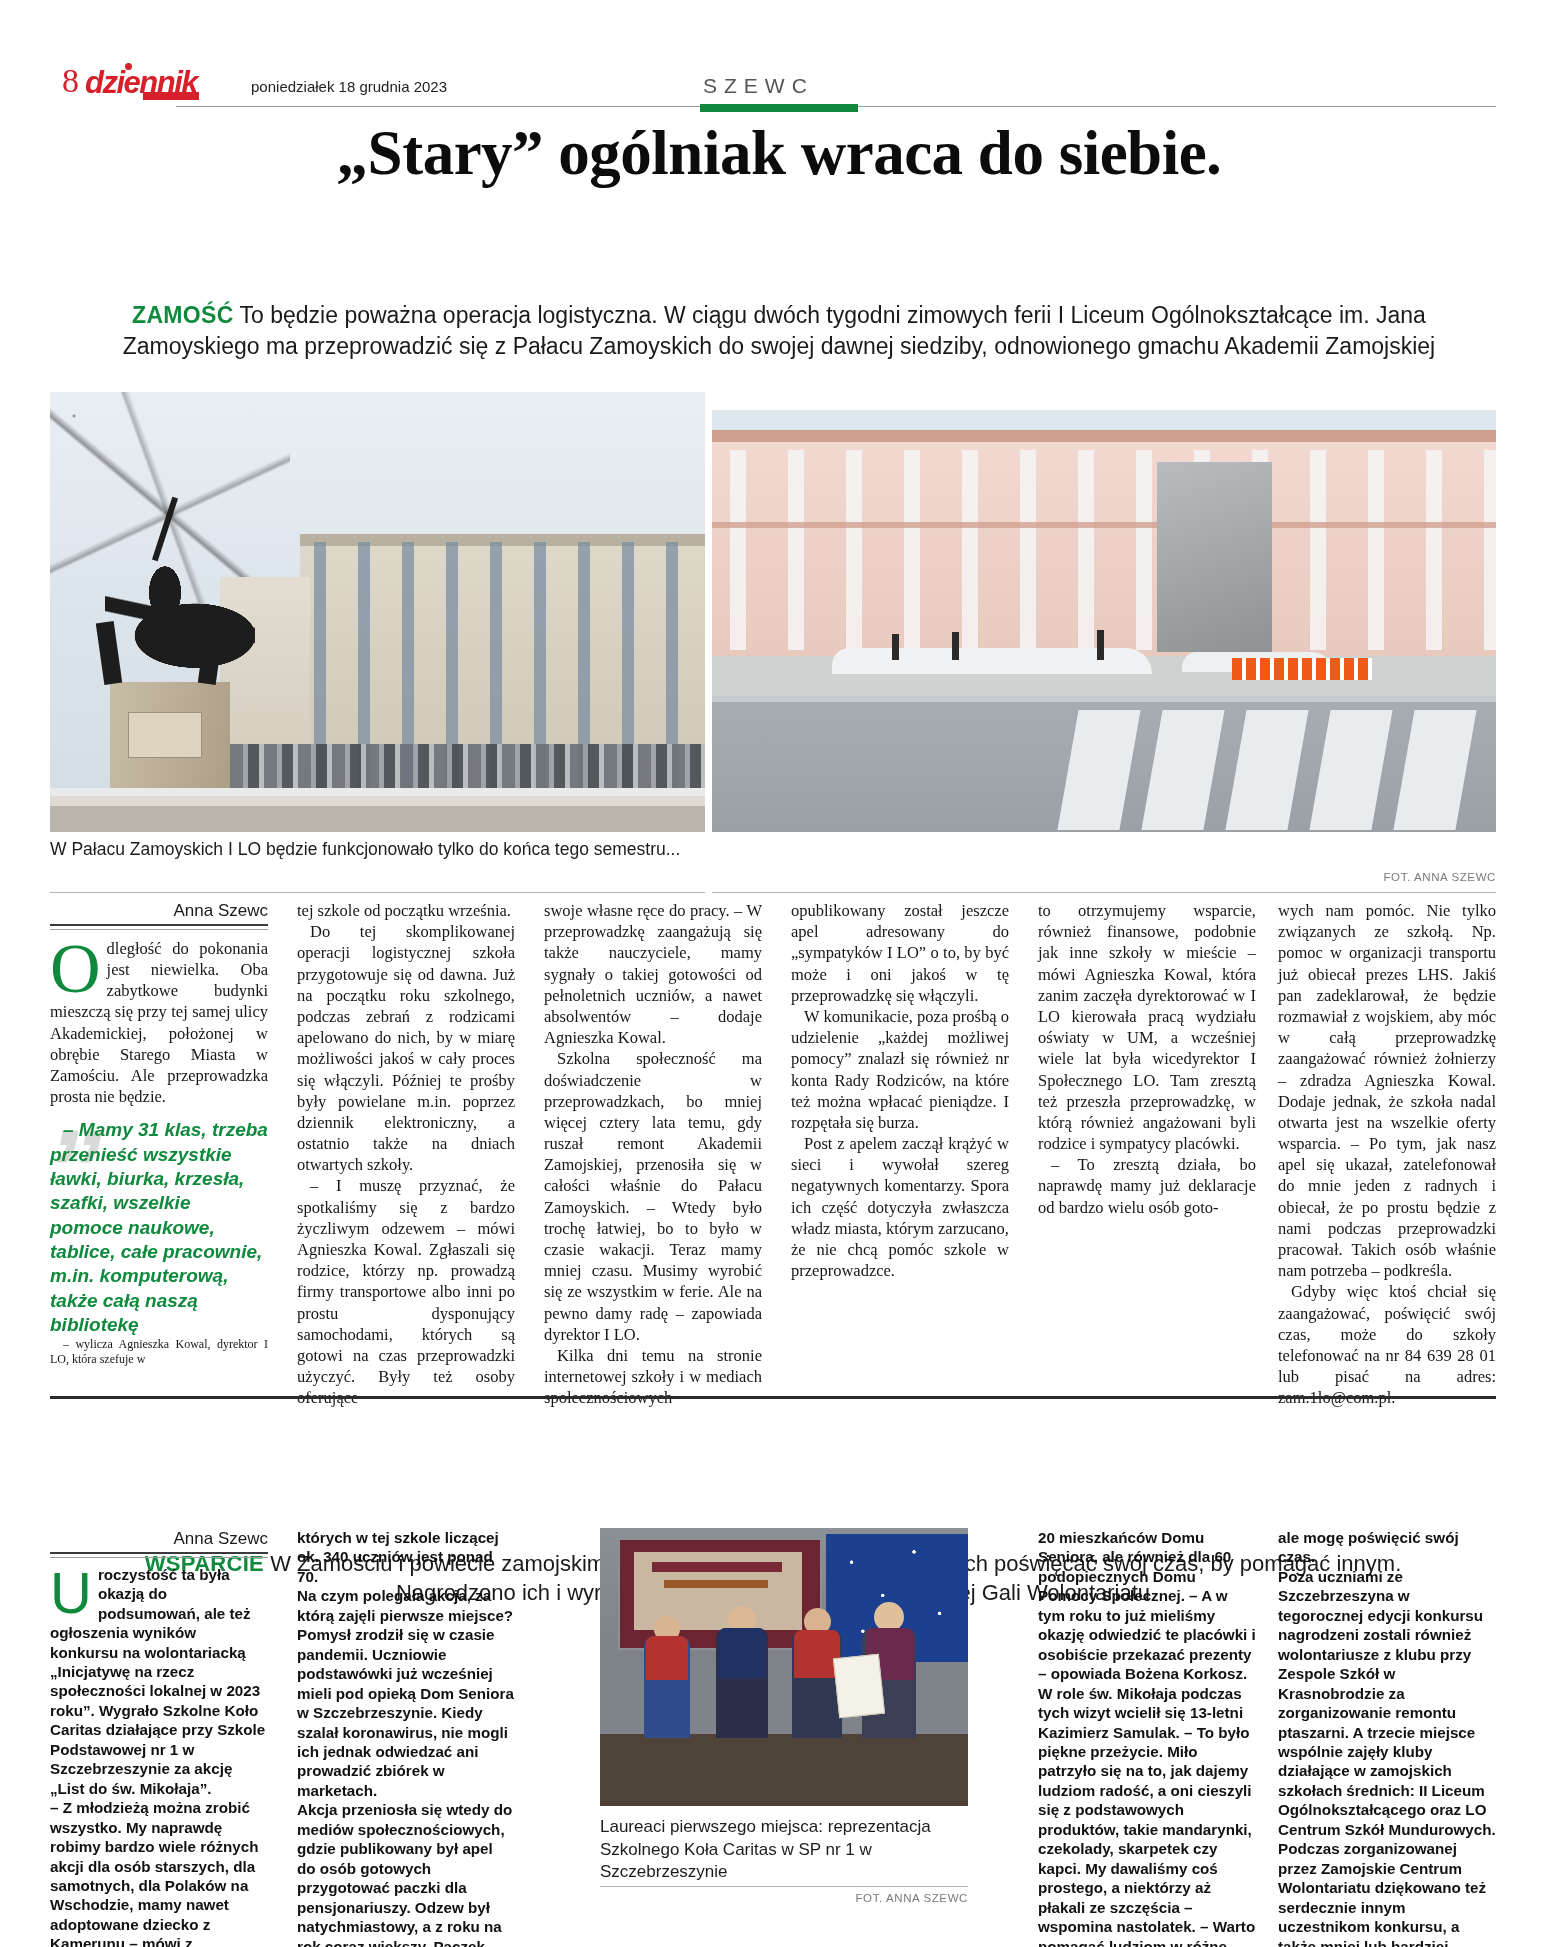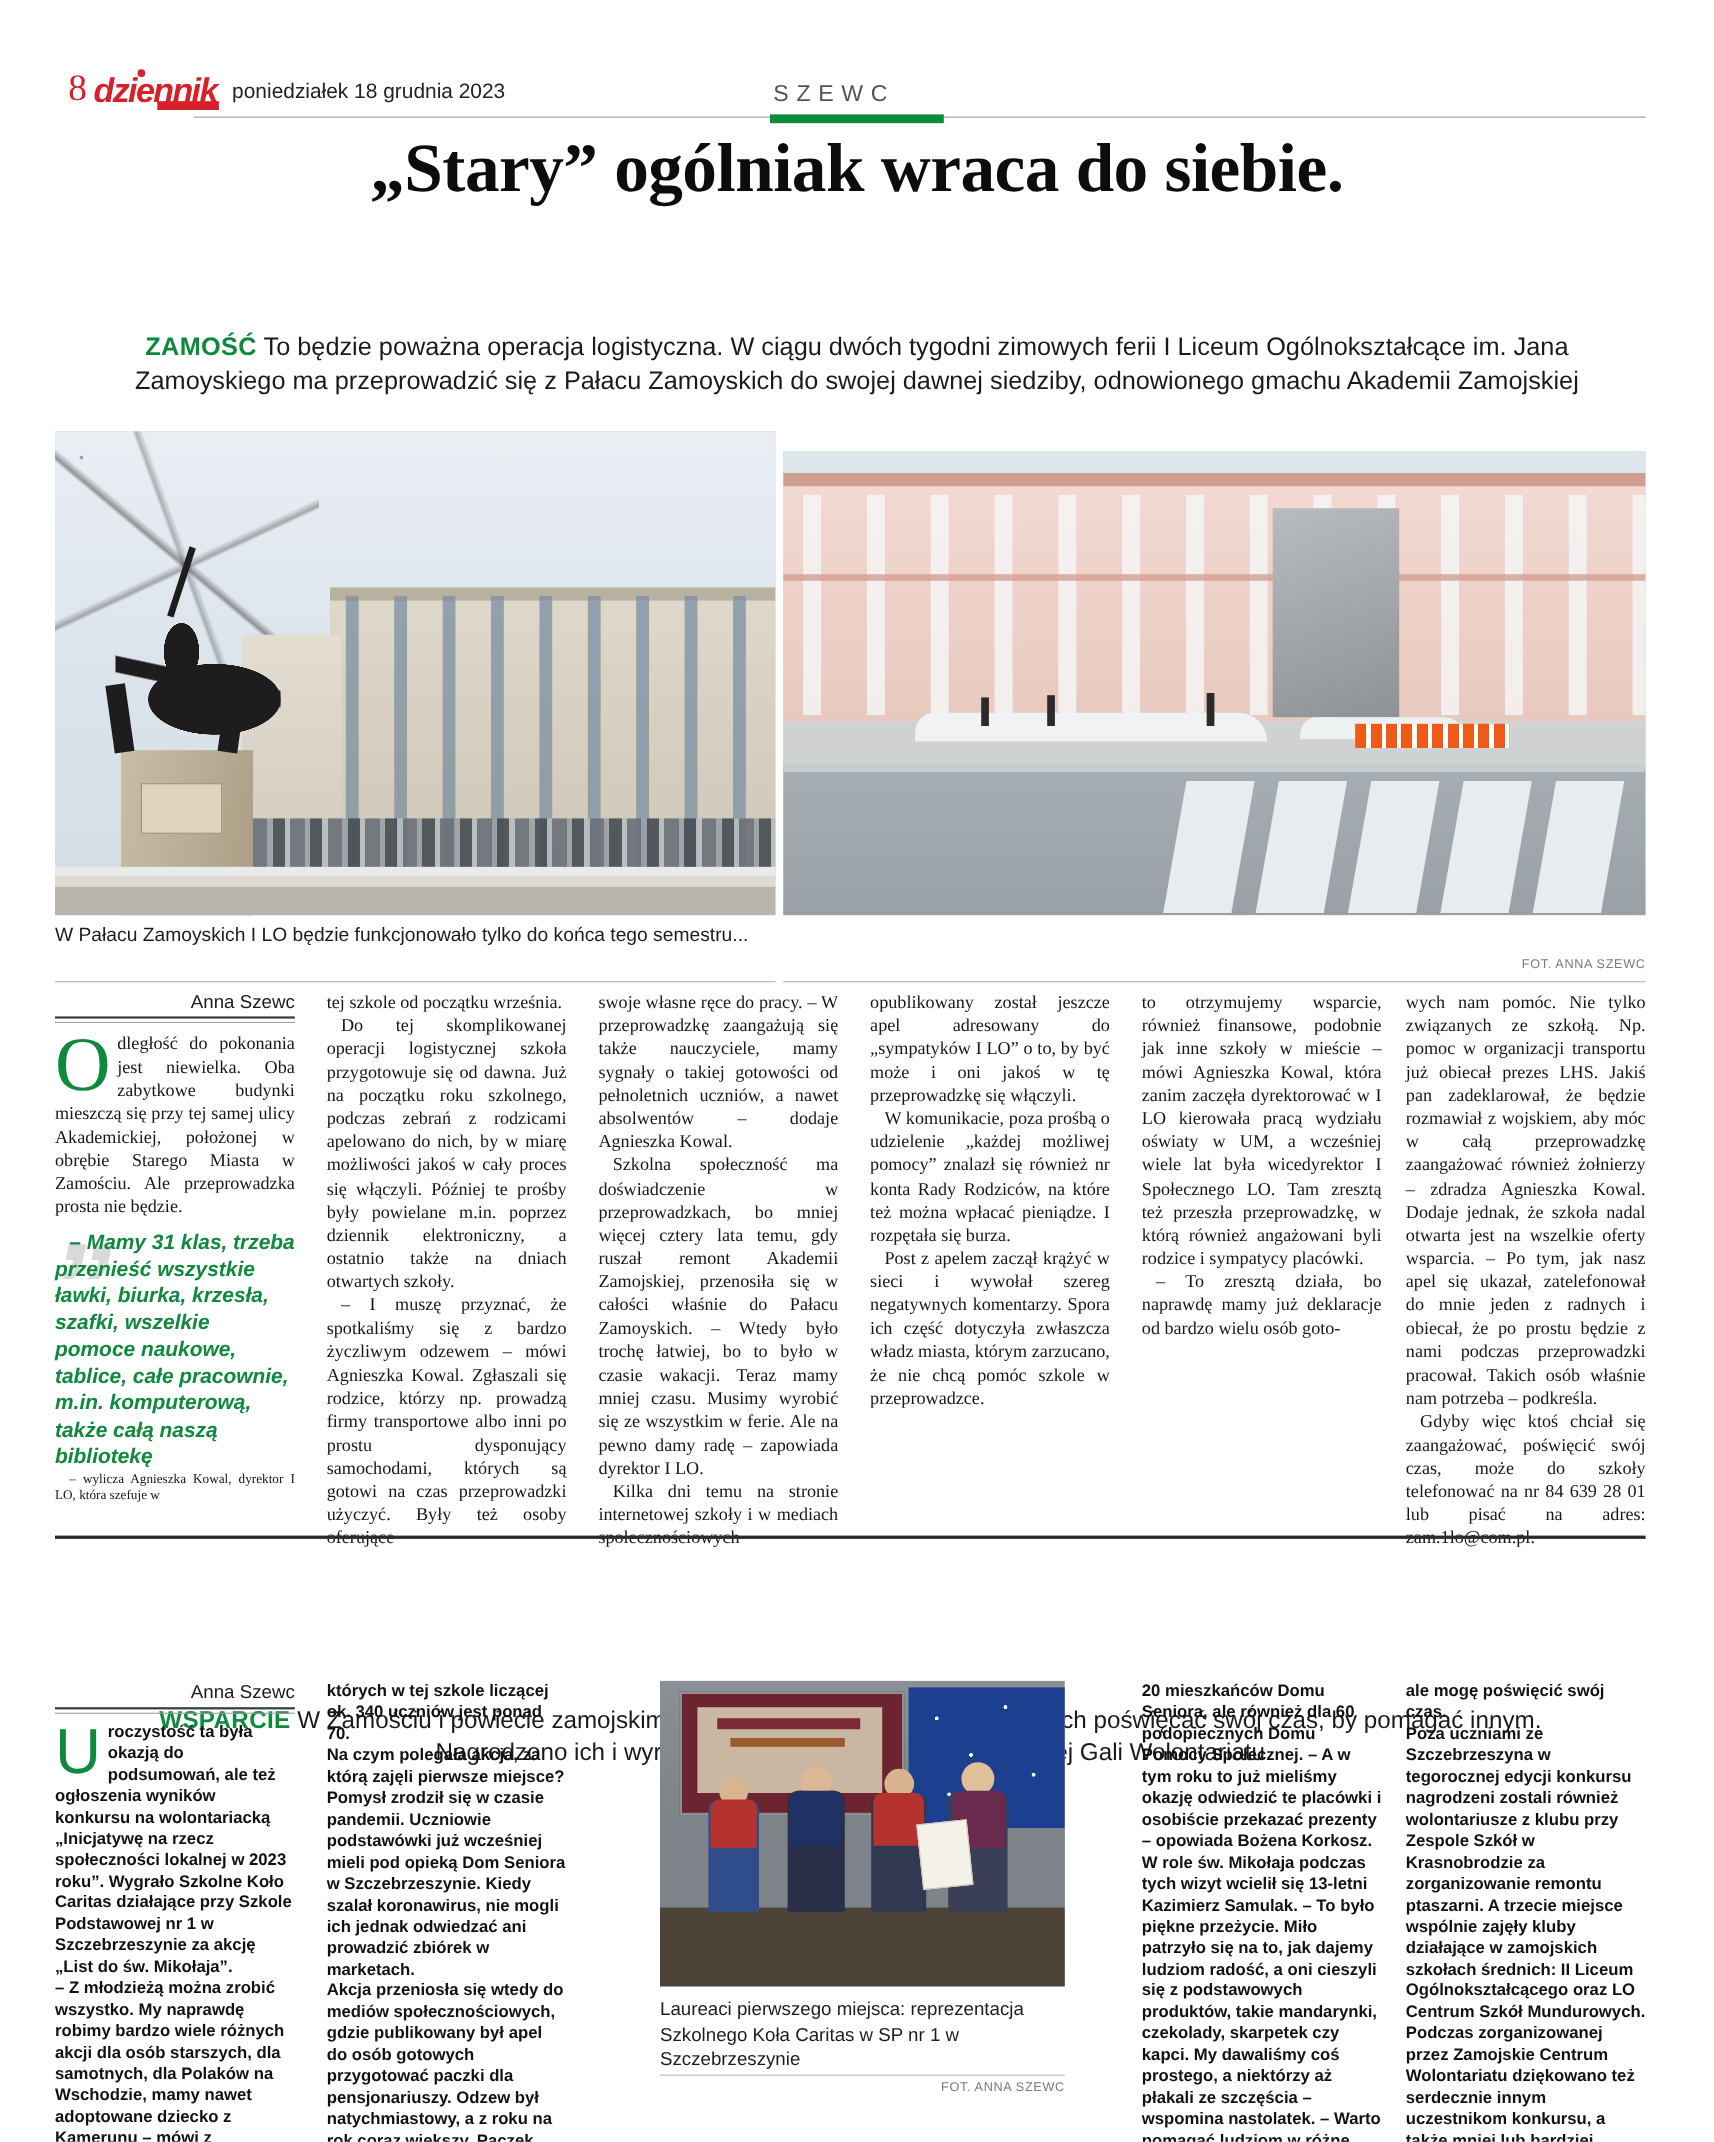--- a/index.html
+++ b/index.html
@@ -12,21 +12,21 @@
   }
   .page { position:relative; width:1558px; height:1947px; padding:0; box-sizing:border-box; }
 
   
   .masthead { position:absolute; left:62px; top:64px; width:1434px; display:flex; align-items:flex-end; }
   .folio { font-family:"Liberation Serif", serif; font-size:34px; color:#d6202a; line-height:1; margin-right:6px; font-weight:400;}
   .logo-wrap { position:relative; margin-right:14px; }
   .logo { font-family:"Liberation Sans", sans-serif; font-weight:bold; font-size:31px; color:#d6202a; letter-spacing:-1.5px; line-height:1; font-style:italic; }
   .logo-dot { position:absolute; left:40px; top:-4px; width:7px; height:7px; border-radius:50%; background:#d6202a; }
   .logo-sub { position:absolute; left:58px; bottom:-2px; width:56px; height:8px; background:#d6202a; }
-  .issue-date { font-family:"Liberation Sans", sans-serif; font-size:19px; color:#222; padding-bottom:3px; }
+  .issue-date { font-family:"Liberation Sans", sans-serif; font-size:15px; color:#222; padding-bottom:3px;margin-left:40px; }
   .mast-rule { position:absolute; left:176px; top:106px; width:1320px; height:1px; background:#9a9a9a; }
   .section-tag { position:absolute; left:703px; top:74px; font-family:"Liberation Sans", sans-serif; font-size:21px; letter-spacing:7px; color:#555; }
   .section-underline { position:absolute; left:700px; top:104px; width:158px; height:8px; background:#0f8a3d; }
 
   
   .headline1 {
     position:absolute; left:62px; top:120px; width:1434px;
     text-align:center;
     font-family:"Liberation Serif", serif;
     font-weight:700;

